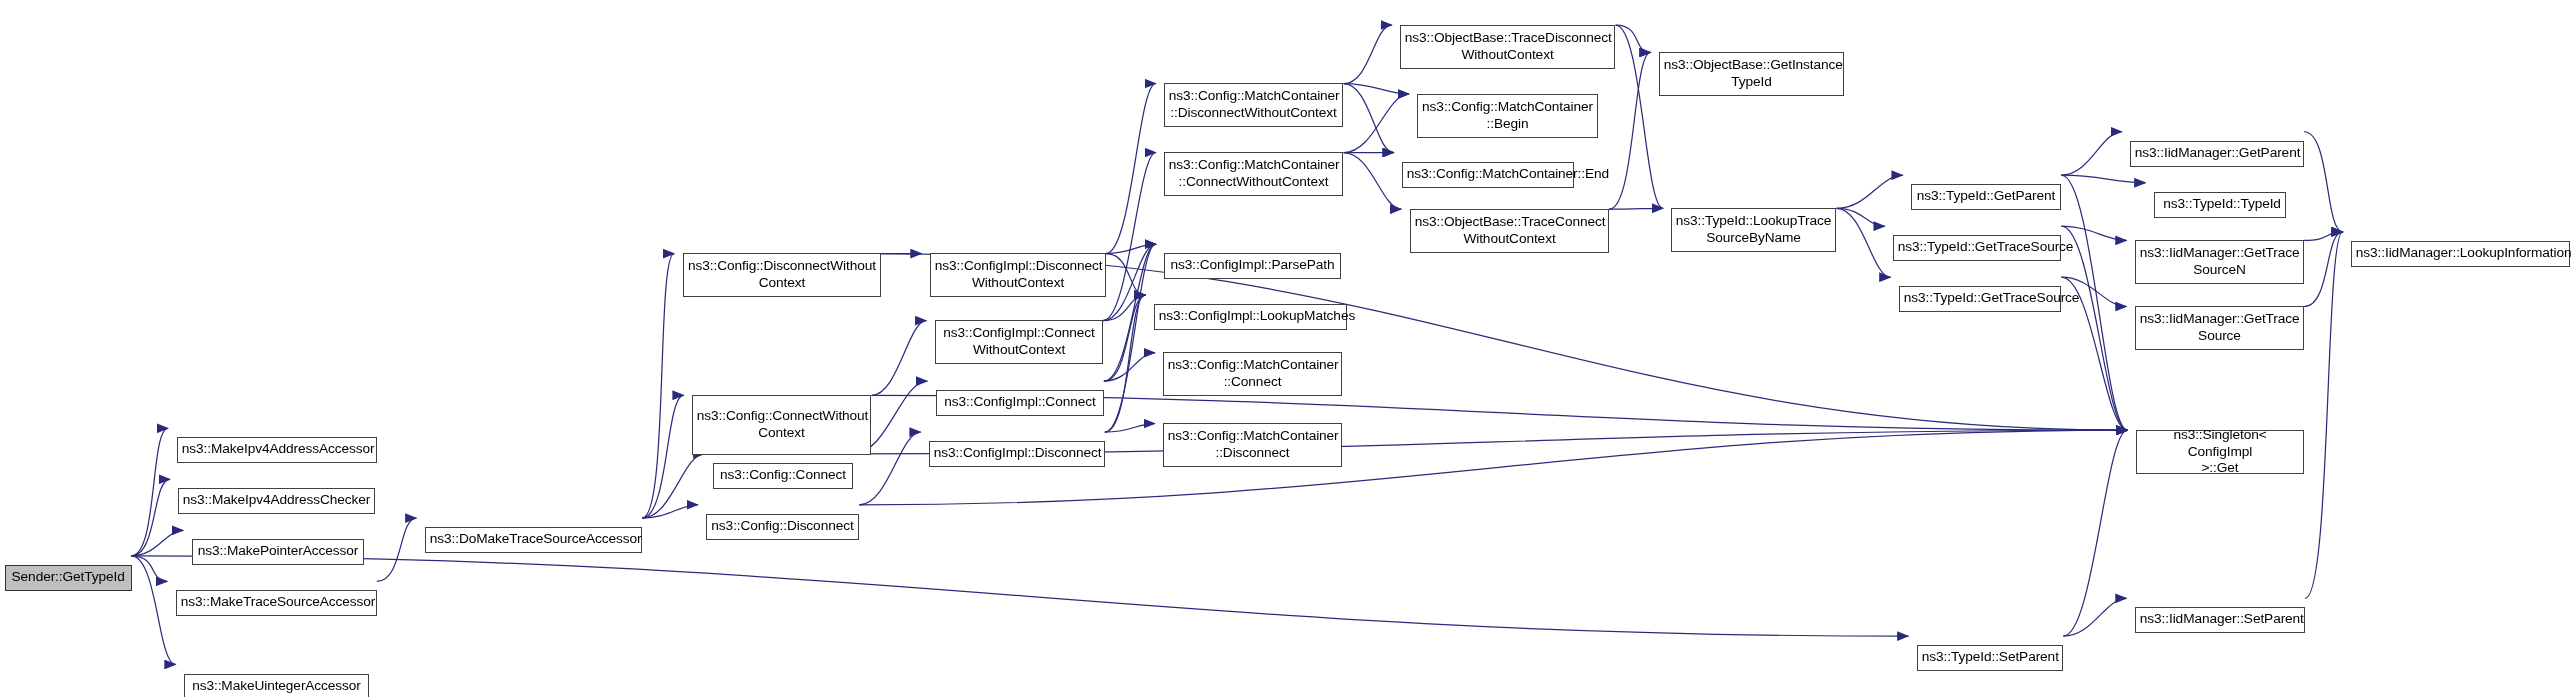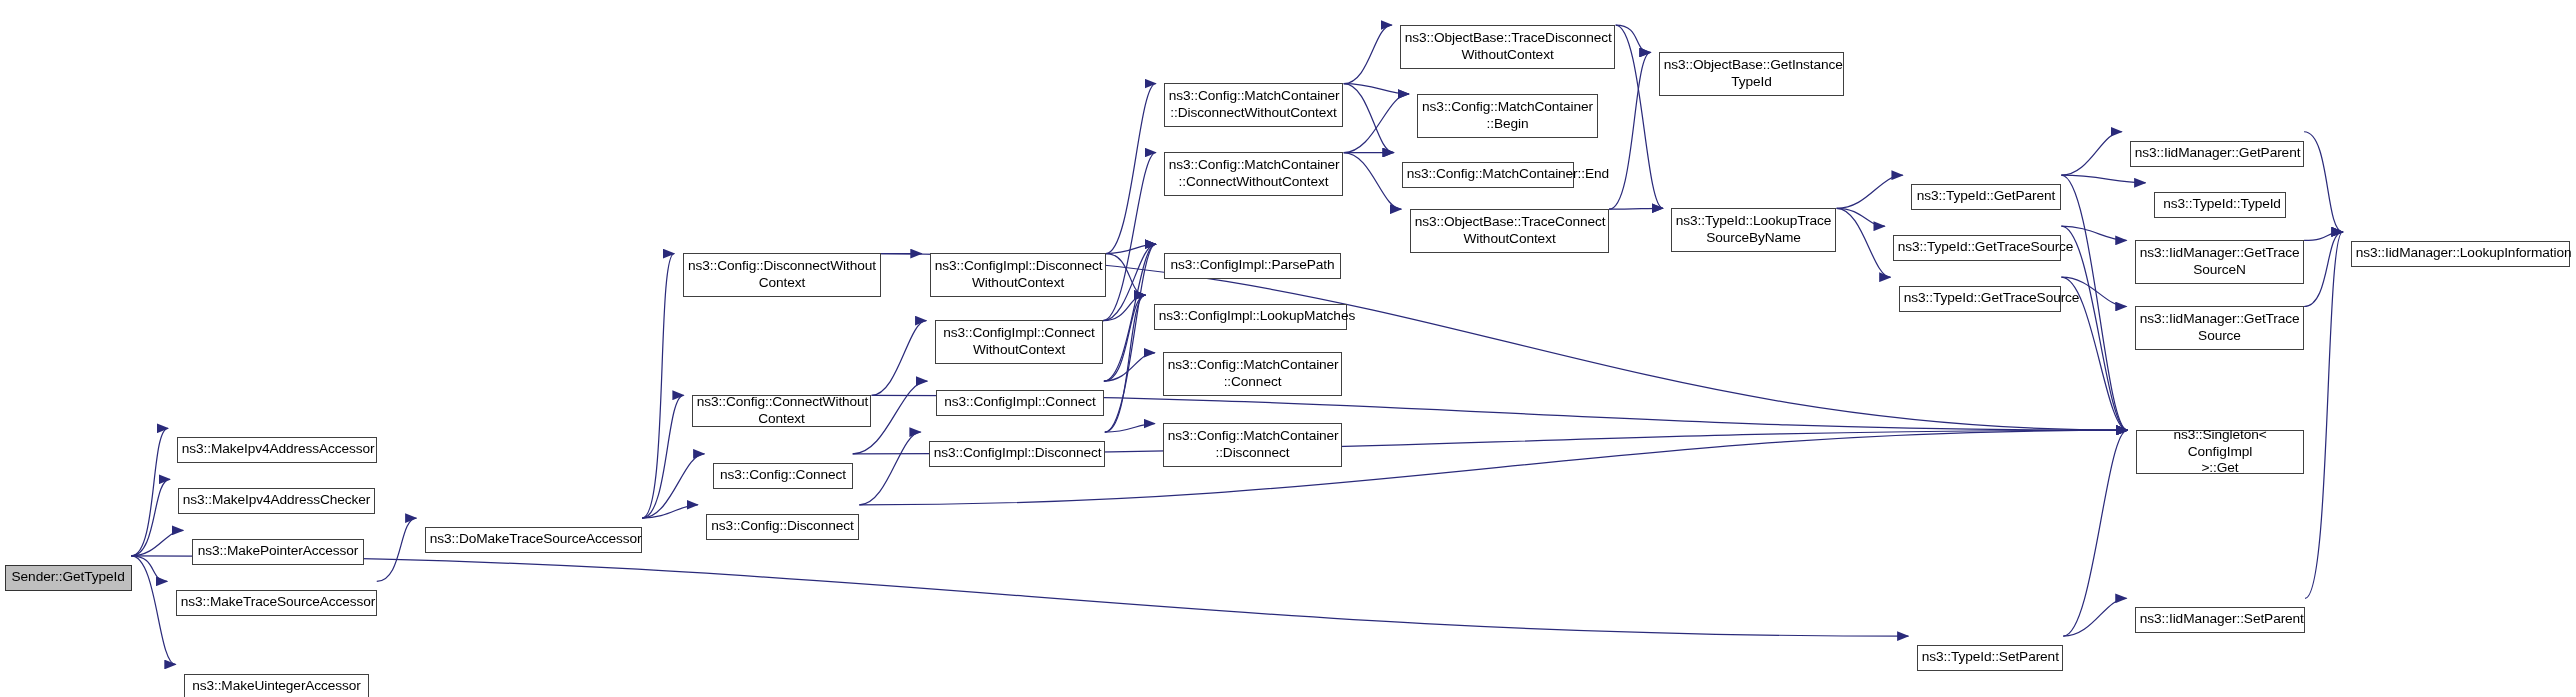--- a/index.html
+++ b/index.html
@@ -120,21 +120,21 @@
   <div id="node-group">
       <div class="node root" style="left: 4.7px; top: 543px; width: 127px; height: 25.5px;"><span class="node-label">Sender::GetTypeId</span></div>
       <div class="node" style="left: 177px; top: 415px; width: 200px; height: 25.5px;"><span class="node-label">ns3::MakeIpv4AddressAccessor</span></div>
       <div class="node" style="left: 178px; top: 466px; width: 197px; height: 25.5px;"><span class="node-label">ns3::MakeIpv4AddressChecker</span></div>
       <div class="node" style="left: 192px; top: 517px; width: 172px; height: 25.5px;"><span class="node-label">ns3::MakePointerAccessor</span></div>
       <div class="node" style="left: 176px; top: 568px; width: 201px; height: 25.5px;"><span class="node-label">ns3::MakeTraceSourceAccessor</span></div>
       <div class="node" style="left: 184px; top: 652px; width: 185px; height: 25.5px;"><span class="node-label">ns3::MakeUintegerAccessor</span></div>
       <div class="node" style="left: 425px; top: 505px; width: 217px; height: 25.5px;"><span class="node-label">ns3::DoMakeTraceSourceAccessor</span></div>
       <div class="node" style="left: 683px; top: 231px; width: 198px; height: 44px;"><span class="node-label">ns3::Config::DisconnectWithout
 Context</span></div>
-      <div class="node" style="left: 692px; top: 373px; width: 179px; height: 32px;"><span class="node-label">ns3::Config::ConnectWithout
+      <div class="node" style="left: 692px; top: 373px; width: 179px; height: 60px;"><span class="node-label">ns3::Config::ConnectWithout
 Context</span></div>
       <div class="node" style="left: 713px; top: 441px; width: 140px; height: 25.5px;"><span class="node-label">ns3::Config::Connect</span></div>
       <div class="node" style="left: 706px; top: 492px; width: 153px; height: 25.5px;"><span class="node-label">ns3::Config::Disconnect</span></div>
       <div class="node" style="left: 930px; top: 231px; width: 176px; height: 44px;"><span class="node-label">ns3::ConfigImpl::Disconnect
 WithoutContext</span></div>
       <div class="node" style="left: 935px; top: 298px; width: 168px; height: 44px;"><span class="node-label">ns3::ConfigImpl::Connect
 WithoutContext</span></div>
       <div class="node" style="left: 936px; top: 368px; width: 168px; height: 25.5px;"><span class="node-label">ns3::ConfigImpl::Connect</span></div>
       <div class="node" style="left: 929px; top: 419px; width: 176px; height: 25.5px;"><span class="node-label">ns3::ConfigImpl::Disconnect</span></div>
       <div class="node" style="left: 1164px; top: 231px; width: 177px; height: 25.5px;"><span class="node-label">ns3::ConfigImpl::ParsePath</span></div>

